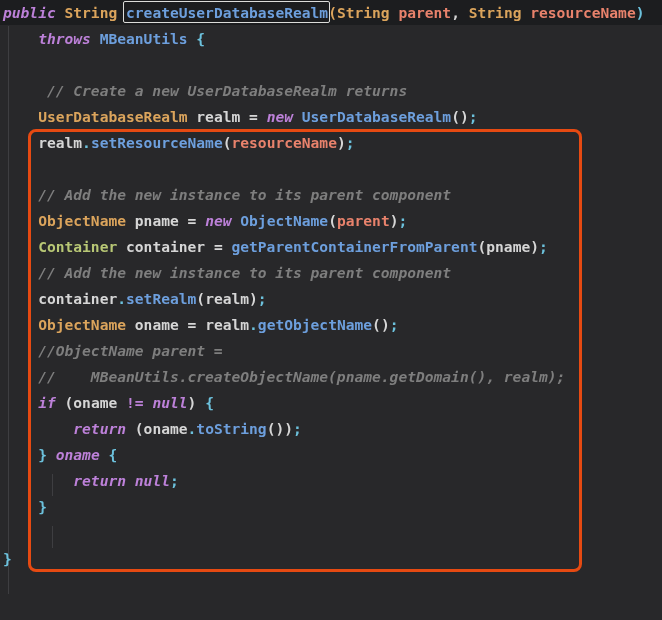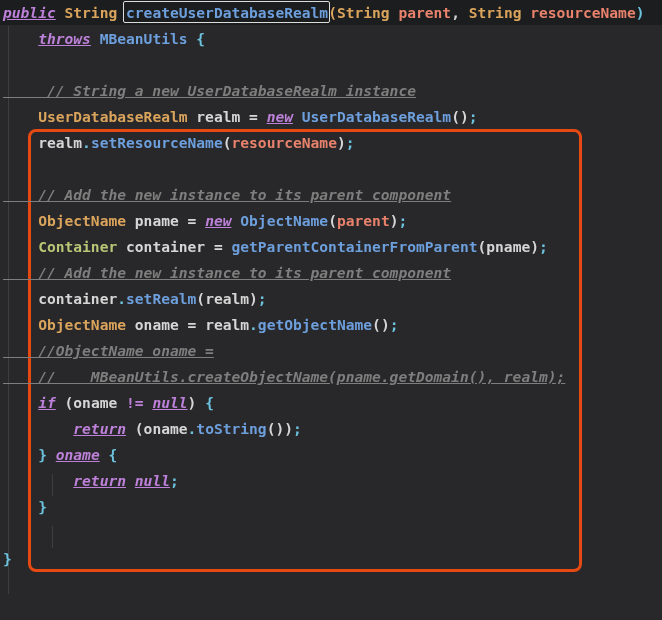--- a/index.html
+++ b/index.html
@@ -7,21 +7,21 @@
   html,body { margin:0; padding:0; }
   body { width:662px; height:620px; background:#28282a; overflow:hidden; }
   .editor {
     position:relative; width:662px; height:620px;
     font-family:"DejaVu Sans Mono", monospace;
     font-size:14.6px; font-weight:600; color:#d6d6d6;
   }
   .active-line { position:absolute; left:0; top:0; width:662px; height:25px; }
   .code { position:absolute; left:3px; top:0; z-index:2; }
   .line { height:26px; line-height:26px; white-space:pre; }
-  .i { font-style:italic;text-decoration:underline; }
+  .i { font-style:italic; }
   .boxed { position:relative; }
   .boxed::after {
     content:""; position:absolute; left:-3px; right:-2px; top:-3px; bottom:-2px;
     border:1.5px solid var(--name-box-color); border-radius:2px; pointer-events:none;
   }
   .highlight-box {
     position:absolute; left:28px; top:129px; width:554px; height:443px;
     border:3px solid #e64a12; border-radius:8px; z-index:1; pointer-events:none;
   }
   .guide { position:absolute; width:1px; background:#3e3e41; z-index:0; }
@@ -35,31 +35,31 @@
 <div class="editor">
   <div class="active-line" style="background: rgb(28, 29, 31);"></div>
   <div class="guide guide-outer"></div>
   <div class="guide guide-if-1"></div>
   <div class="guide guide-if-2"></div>
   <div class="highlight-box" style="border-color: rgb(230, 74, 18);"></div>
   <div class="code">
       <div class="line"><span class="i" style="color: rgb(189, 129, 217);">public</span><span style="color: rgb(214, 214, 214);"> </span><span style="color: rgb(219, 164, 92);">String</span><span style="color: rgb(214, 214, 214);"> </span><span class="boxed" style="color: rgb(109, 159, 221);">createUserDatabaseRealm</span><span style="color: rgb(219, 164, 92);">(</span><span style="color: rgb(219, 164, 92);">String</span><span style="color: rgb(214, 214, 214);"> </span><span style="color: rgb(232, 130, 108);">parent</span><span style="color: rgb(214, 214, 214);">, </span><span style="color: rgb(219, 164, 92);">String</span><span style="color: rgb(214, 214, 214);"> </span><span style="color: rgb(232, 130, 108);">resourceName</span><span style="color: rgb(108, 193, 220);">)</span></div>
       <div class="line"><span style="color: rgb(214, 214, 214);">    </span><span class="i" style="color: rgb(189, 129, 217);">throws</span><span style="color: rgb(214, 214, 214);"> </span><span style="color: rgb(109, 159, 221);">MBeanUtils</span><span style="color: rgb(214, 214, 214);"> </span><span style="color: rgb(108, 193, 220);">{</span></div>
       <div class="line"></div>
-      <div class="line"><span class="i" style="color: rgb(126, 126, 126);">     // String a new UserDatabaseRealm instance</span></div>
+      <div class="line"><span class="i" style="color: rgb(126, 126, 126);">     // Create a new UserDatabaseRealm returns</span></div>
       <div class="line"><span style="color: rgb(214, 214, 214);">    </span><span style="color: rgb(219, 164, 92);">UserDatabaseRealm</span><span style="color: rgb(214, 214, 214);"> realm </span><span style="color: rgb(214, 214, 214);">= </span><span class="i" style="color: rgb(189, 129, 217);">new</span><span style="color: rgb(214, 214, 214);"> </span><span style="color: rgb(109, 159, 221);">UserDatabaseRealm</span><span style="color: rgb(214, 214, 214);">()</span><span style="color: rgb(108, 193, 220);">;</span></div>
       <div class="line"><span style="color: rgb(214, 214, 214);">    </span><span style="color: rgb(214, 214, 214);">realm</span><span style="color: rgb(108, 193, 220);">.</span><span style="color: rgb(109, 159, 221);">setResourceName</span><span style="color: rgb(214, 214, 214);">(</span><span style="color: rgb(232, 130, 108);">resourceName</span><span style="color: rgb(214, 214, 214);">)</span><span style="color: rgb(108, 193, 220);">;</span></div>
       <div class="line"></div>
       <div class="line"><span class="i" style="color: rgb(126, 126, 126);">    // Add the new instance to its parent component</span></div>
       <div class="line"><span style="color: rgb(214, 214, 214);">    </span><span style="color: rgb(219, 164, 92);">ObjectName</span><span style="color: rgb(214, 214, 214);"> pname </span><span style="color: rgb(214, 214, 214);">= </span><span class="i" style="color: rgb(189, 129, 217);">new</span><span style="color: rgb(214, 214, 214);"> </span><span style="color: rgb(109, 159, 221);">ObjectName</span><span style="color: rgb(214, 214, 214);">(</span><span style="color: rgb(232, 130, 108);">parent</span><span style="color: rgb(214, 214, 214);">)</span><span style="color: rgb(108, 193, 220);">;</span></div>
       <div class="line"><span style="color: rgb(214, 214, 214);">    </span><span style="color: rgb(184, 199, 117);">Container</span><span style="color: rgb(214, 214, 214);"> container </span><span style="color: rgb(214, 214, 214);">= </span><span style="color: rgb(109, 159, 221);">getParentContainerFromParent</span><span style="color: rgb(214, 214, 214);">(</span><span style="color: rgb(214, 214, 214);">pname</span><span style="color: rgb(214, 214, 214);">)</span><span style="color: rgb(108, 193, 220);">;</span></div>
       <div class="line"><span class="i" style="color: rgb(126, 126, 126);">    // Add the new instance to its parent component</span></div>
       <div class="line"><span style="color: rgb(214, 214, 214);">    </span><span style="color: rgb(214, 214, 214);">container</span><span style="color: rgb(108, 193, 220);">.</span><span style="color: rgb(109, 159, 221);">setRealm</span><span style="color: rgb(214, 214, 214);">(</span><span style="color: rgb(214, 214, 214);">realm</span><span style="color: rgb(214, 214, 214);">)</span><span style="color: rgb(108, 193, 220);">;</span></div>
       <div class="line"><span style="color: rgb(214, 214, 214);">    </span><span style="color: rgb(219, 164, 92);">ObjectName</span><span style="color: rgb(214, 214, 214);"> oname </span><span style="color: rgb(214, 214, 214);">= </span><span style="color: rgb(214, 214, 214);">realm</span><span style="color: rgb(108, 193, 220);">.</span><span style="color: rgb(109, 159, 221);">getObjectName</span><span style="color: rgb(214, 214, 214);">()</span><span style="color: rgb(108, 193, 220);">;</span></div>
-      <div class="line"><span class="i" style="color: rgb(126, 126, 126);">    //ObjectName oname =</span></div>
+      <div class="line"><span class="i" style="color: rgb(126, 126, 126);">    //ObjectName parent =</span></div>
       <div class="line"><span class="i" style="color: rgb(126, 126, 126);">    //    MBeanUtils.createObjectName(pname.getDomain(), realm);</span></div>
       <div class="line"><span style="color: rgb(214, 214, 214);">    </span><span class="i" style="color: rgb(189, 129, 217);">if</span><span style="color: rgb(214, 214, 214);"> </span><span style="color: rgb(214, 214, 214);">(</span><span style="color: rgb(214, 214, 214);">oname </span><span style="color: rgb(189, 129, 217);">!=</span><span style="color: rgb(214, 214, 214);"> </span><span class="i" style="color: rgb(189, 129, 217);">null</span><span style="color: rgb(214, 214, 214);">)</span><span style="color: rgb(214, 214, 214);"> </span><span style="color: rgb(108, 193, 220);">{</span></div>
       <div class="line"><span style="color: rgb(214, 214, 214);">        </span><span class="i" style="color: rgb(189, 129, 217);">return</span><span style="color: rgb(214, 214, 214);"> </span><span style="color: rgb(214, 214, 214);">(</span><span style="color: rgb(214, 214, 214);">oname</span><span style="color: rgb(108, 193, 220);">.</span><span style="color: rgb(109, 159, 221);">toString</span><span style="color: rgb(214, 214, 214);">())</span><span style="color: rgb(108, 193, 220);">;</span></div>
       <div class="line"><span style="color: rgb(214, 214, 214);">    </span><span style="color: rgb(108, 193, 220);">}</span><span style="color: rgb(214, 214, 214);"> </span><span class="i" style="color: rgb(189, 129, 217);">oname</span><span style="color: rgb(214, 214, 214);"> </span><span style="color: rgb(108, 193, 220);">{</span></div>
       <div class="line"><span style="color: rgb(214, 214, 214);">        </span><span class="i" style="color: rgb(189, 129, 217);">return</span><span style="color: rgb(214, 214, 214);"> </span><span class="i" style="color: rgb(189, 129, 217);">null</span><span style="color: rgb(108, 193, 220);">;</span></div>
       <div class="line"><span style="color: rgb(214, 214, 214);">    </span><span style="color: rgb(108, 193, 220);">}</span></div>
       <div class="line"></div>
       <div class="line"><span style="color: rgb(108, 193, 220);">}</span></div>
     </div>
 </div>

